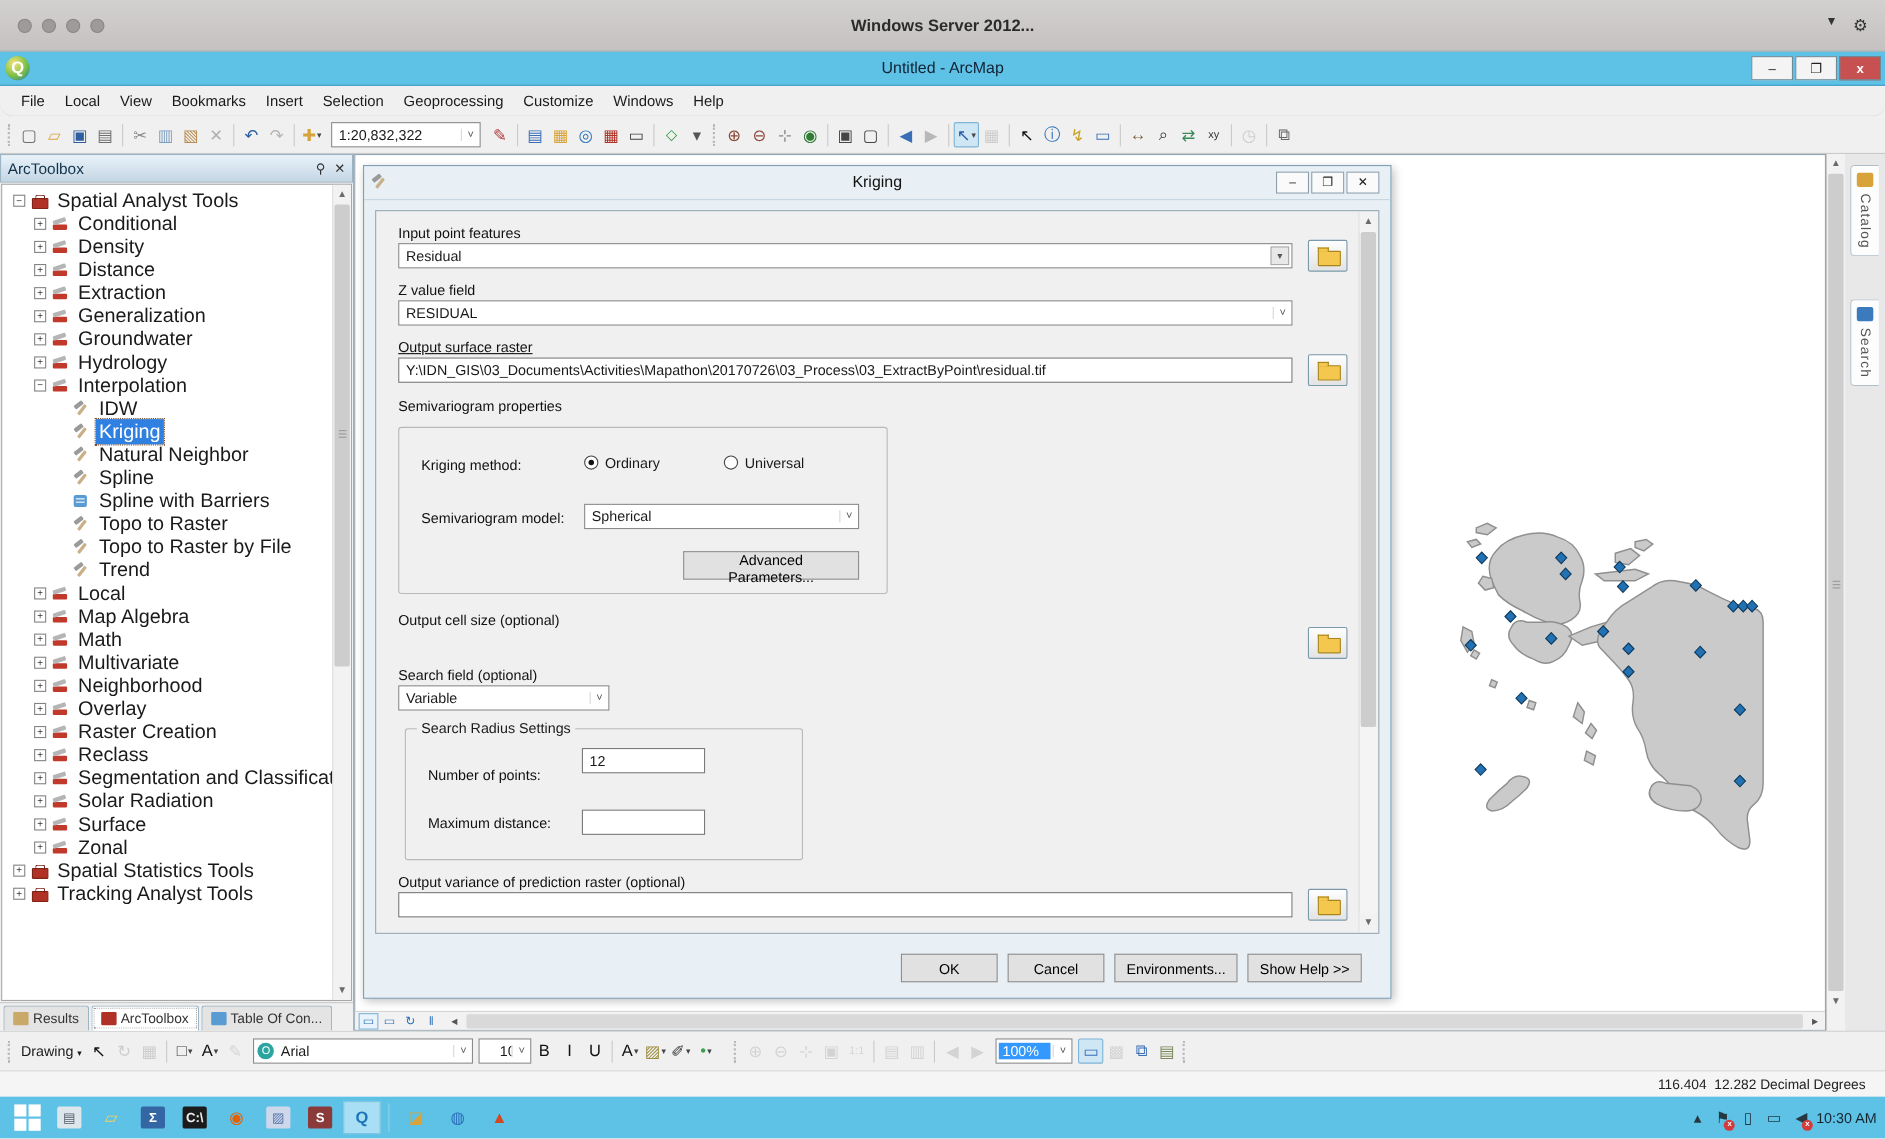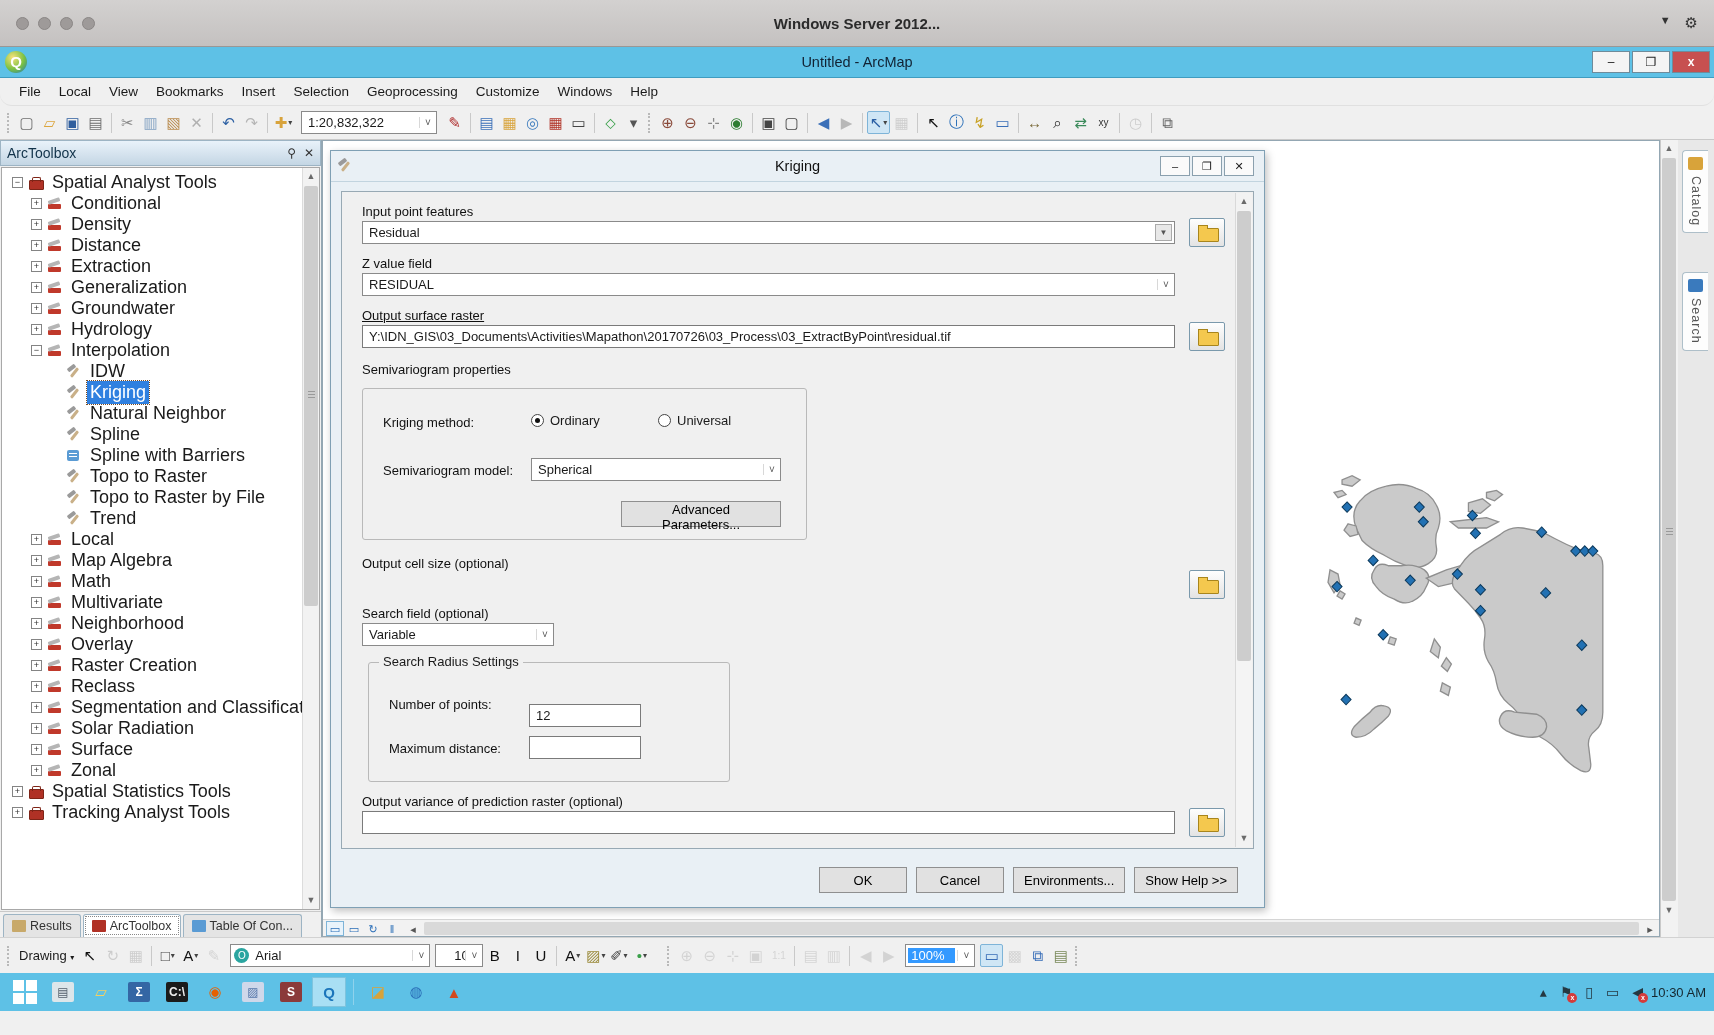--- a/index.html
+++ b/index.html
@@ -543,21 +543,21 @@
 
         <span class="dlbl" style="top:414px;">Search field (optional)</span>
         <span class="combo dcombo" style="top:431px;left:0;width:192px;">
           <span class="cval">Variable</span>
           <span class="carr">˅</span>
         </span>
 
         <div class="groupbox" style="left:6px;top:470px;width:362px;height:120px;">
           <span class="glegend">Search Radius Settings</span>
           <span class="dlbl" style="left:20px;top:34px;">Number of points:</span>
-          <span class="dinput" style="left:160px;top:41px;width:112px;right:auto;">12</span>
+          <span class="dinput" style="left:160px;top:17px;width:112px;right:auto;">12</span>
           <span class="dlbl" style="left:20px;top:78px;">Maximum distance:</span>
           <span class="dinput" style="left:160px;top:73px;width:112px;right:auto;"></span>
         </div>
 
         <span class="dlbl" style="top:602px;">Output variance of prediction raster (optional)</span>
         <span class="dinput" style="top:619px;"></span>
       </div>
 
       <span class="browse" style="top:26px;"></span>
       <span class="browse" style="top:130px;"></span>
@@ -630,20 +630,23 @@
     </span>
     <span id="strip-layout2" style="display:flex;align-items:center;">
         <span class="tbi pressed" title="toggle-draft-mode-icon" style="color: rgb(58, 111, 184);">▭</span>
         <span class="tbi disabled" title="focus-data-frame-icon" style="color: rgb(170, 170, 170);">▩</span>
         <span class="tbi" title="change-layout-icon" style="color: rgb(58, 111, 184);">⧉</span>
         <span class="tbi" title="data-driven-pages-icon" style="color: rgb(122, 138, 90);">▤</span>
       </span>
     <span class="grip"></span>
   </div>
 
+  <div id="statusbar">
+    <span>116.404  12.282 Decimal Degrees</span>
+  </div>
 
   <div id="taskbar">
     <span id="start-btn">
         <span></span>
         <span></span>
         <span></span>
         <span></span>
       </span>
     <span id="tk-apps" style="display:flex;align-items:center;gap:4px;">
         <span class="tk-app" title="server-manager-icon">

